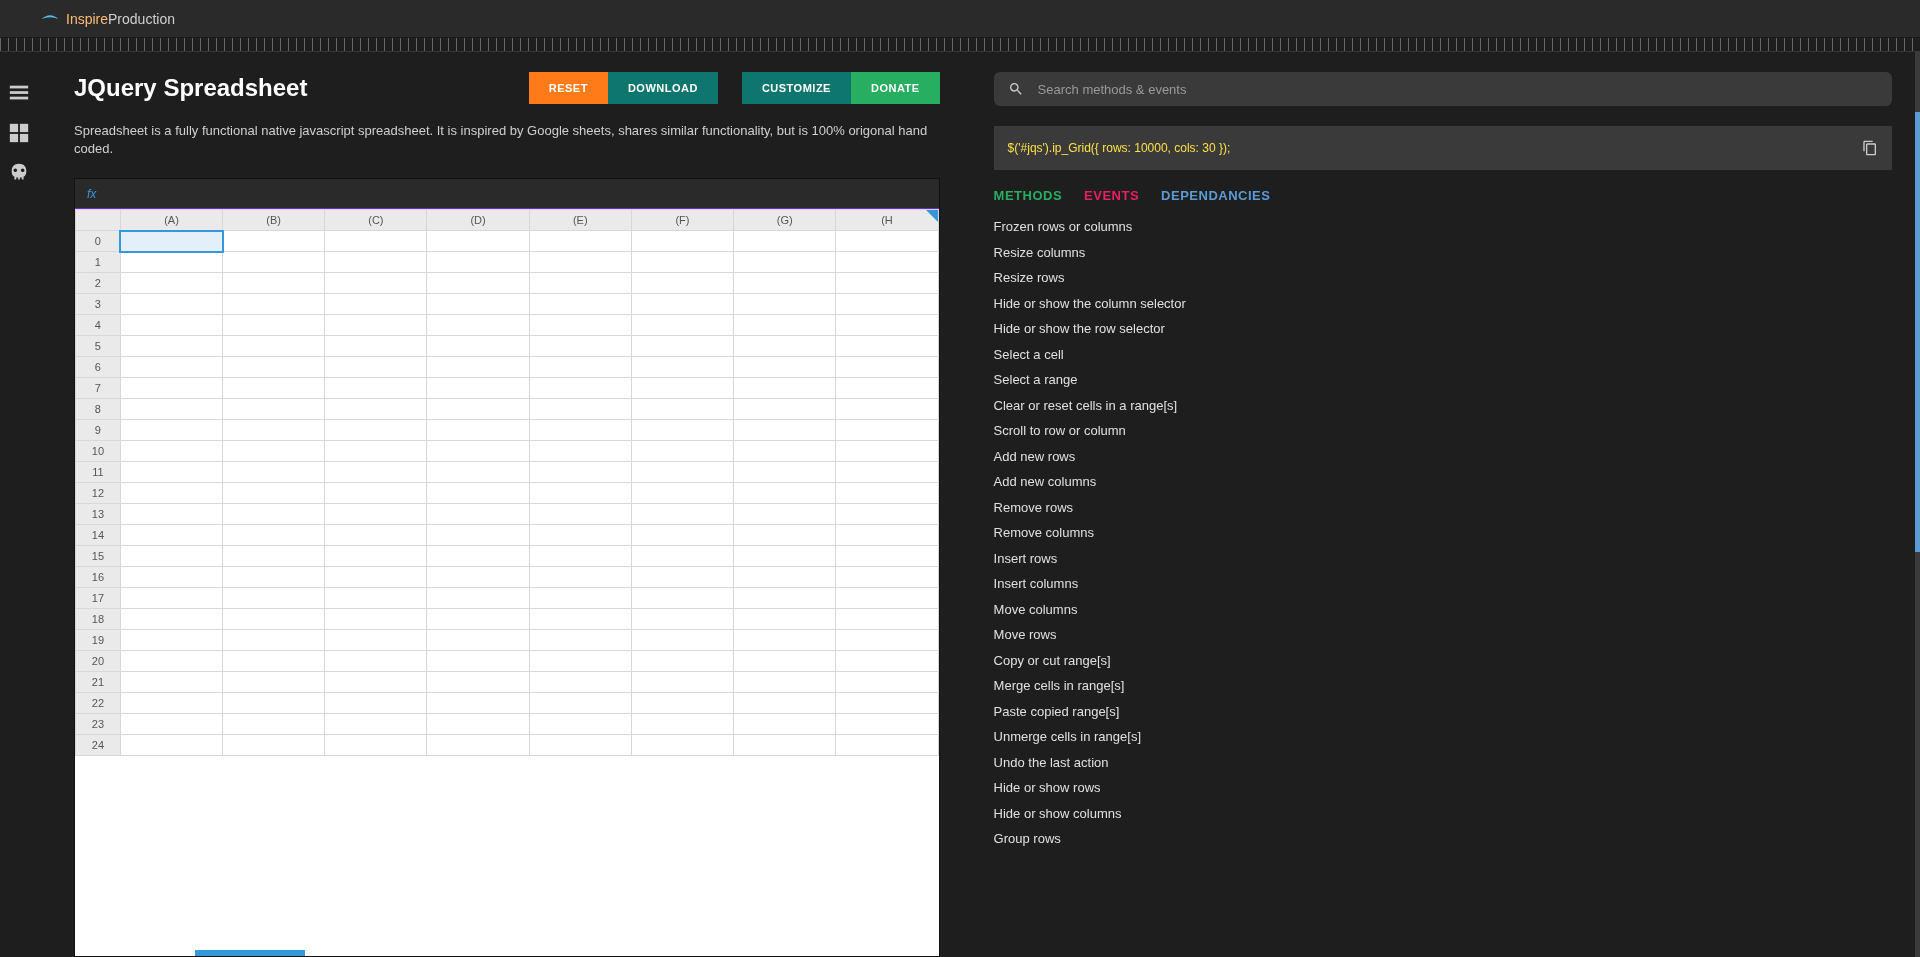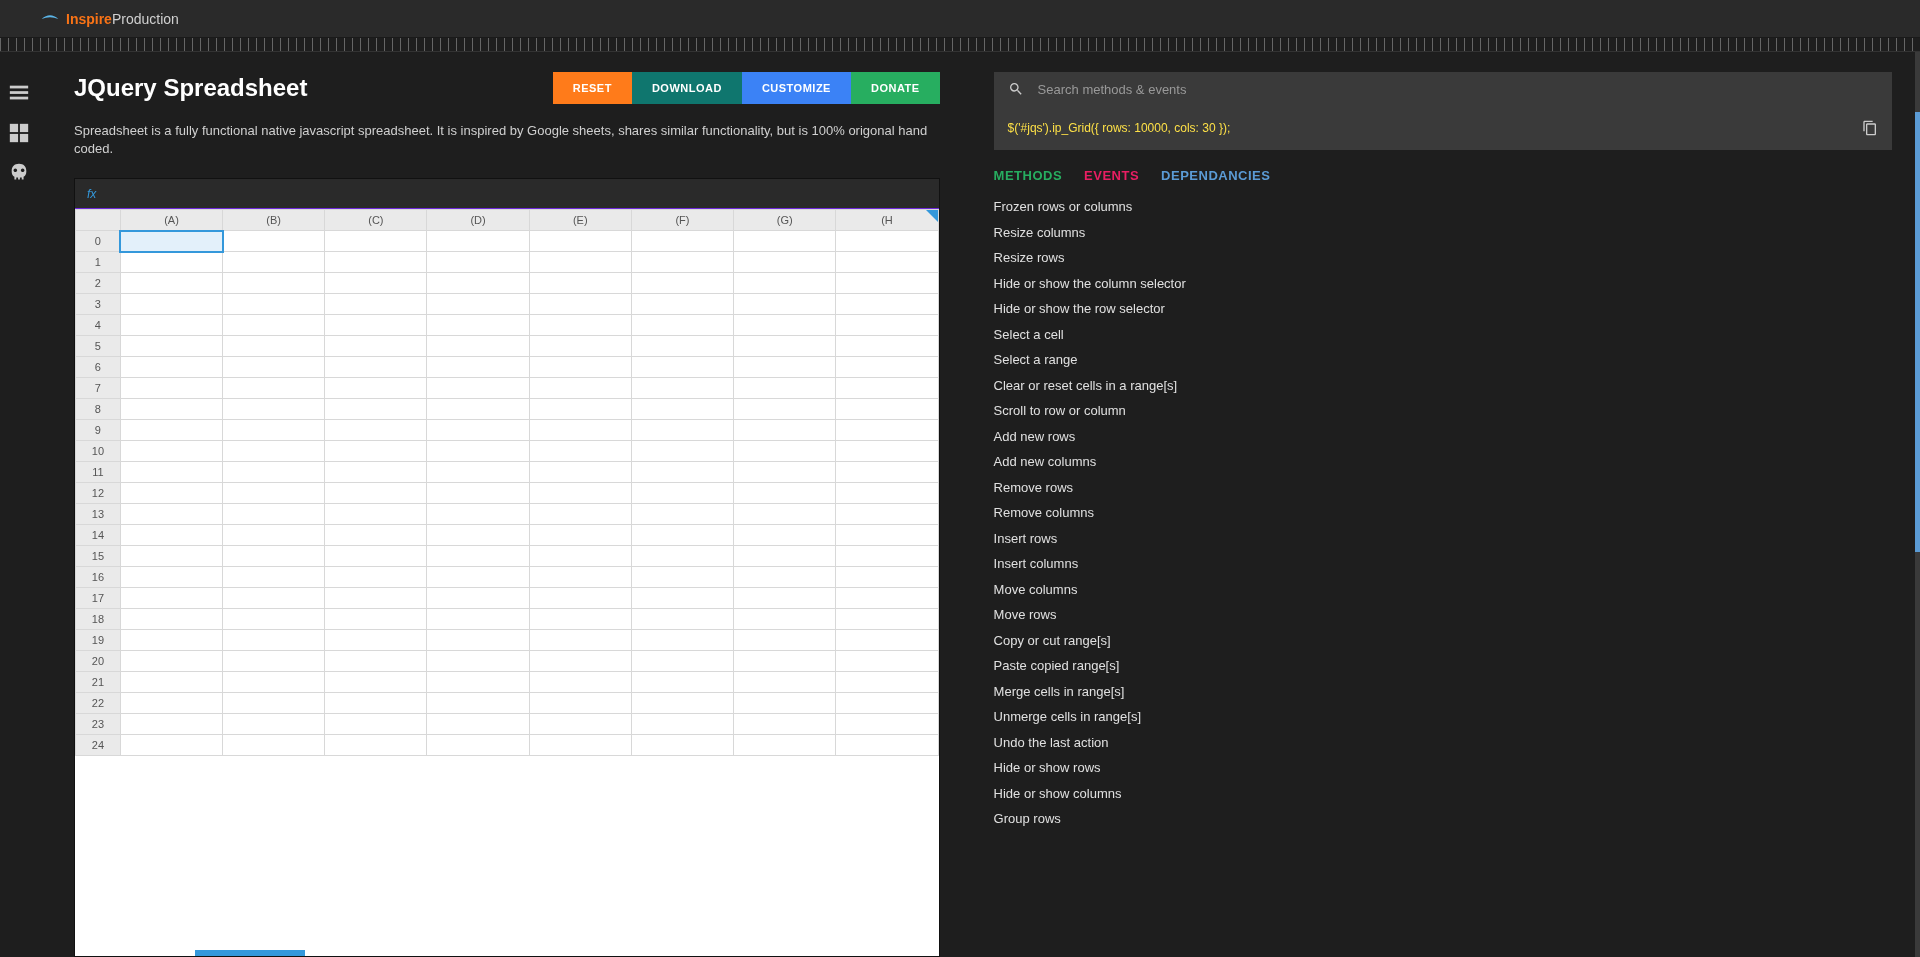--- a/index.html
+++ b/index.html
@@ -3,21 +3,21 @@
 <meta charset="utf-8">
 <style>
 *{margin:0;padding:0;box-sizing:border-box;}
 body{background:#1e1e1e;color:#e0e0e0;font-family:Arial,Helvetica,sans-serif;font-size:13px;overflow:hidden;}
 
 
 .topbar{height:38px;background:#2a2a2a;display:flex;align-items:center;padding:0 40px;border-bottom:1px solid #1a1a1a;}
 .logo{display:flex;align-items:center;gap:6px;}
 .logo-icon{width:20px;height:12px;}
 .logo-text{font-size:14px;}
-.logo-text .inspire{color:#f97316;font-weight:bold;}
+.logo-text .inspire{color:#fdba74;font-weight:normal;}
 .logo-text .production{color:#d0d0d0;font-weight:normal;}
 
 
 .ruler{height:14px;background:#1e1e1e;position:relative;border-bottom:1px solid #333;}
 .ruler::before{content:'';position:absolute;top:0;left:0;right:0;height:100%;background-image:repeating-linear-gradient(to right,#666 0,#666 1px,transparent 1px,transparent 8px);background-position:40px 0;}
 
 
 .container{display:flex;height:calc(100vh - 52px);}
 
 
@@ -25,21 +25,21 @@
 .sidebar-item{width:22px;height:22px;cursor:pointer;display:flex;align-items:center;justify-content:center;fill:#ccc;}
 
 
 .left-panel{flex:0 0 48%;padding:20px 20px 0 36px;overflow:hidden;display:flex;flex-direction:column;}
 .header-row{display:flex;justify-content:space-between;align-items:center;margin-bottom:18px;}
 .title{font-size:24px;font-weight:bold;color:#fff;}
 .buttons{display:flex;border-radius:8px;}
 .btn{padding:10px 20px;font-size:11px;font-weight:bold;color:#fff;cursor:pointer;border:none;letter-spacing:0.5px;}
 .btn-reset{background:#ff7b1a;}
 .btn-download{background:#0f766e;}
-.btn-customize{background:#3b82f6;}
+.btn-customize{background:#0f766e;margin-left:24px;}
 .btn-donate{background:#27ae60;}
 .description{font-size:13px;line-height:1.4;color:#d0d0d0;margin-bottom:20px;}
 
 
 .spreadsheet{background:#2a2a2a;flex:1;display:flex;flex-direction:column;overflow:hidden;border:1px solid #111;}
 .formula-bar{height:30px;background:#2a2a2a;display:flex;align-items:center;padding:0 12px;border-bottom:1px solid #6d28d9;}
 .fx{color:#3498db;font-style:italic;font-size:12px;}
 .grid-wrapper{flex:1;overflow:hidden;background:#fff;}
 .grid{border-collapse:collapse;width:100%;background:#fff;font-size:11px;color:#333;table-layout:fixed;}
 .grid th,.grid td{border:1px solid #d8d8d8;height:21px;text-align:center;padding:0;}
@@ -47,21 +47,21 @@
 .grid th.corner{background:#eaeaea;width:36px;}
 .grid td.rowhead{background:#eaeaea;width:36px;text-align:center;color:#555;}
 .grid th.colhead{width:82px;}
 .grid td.first-cell{background:#e3f0fa;outline:2px solid #3498db;outline-offset:-1px;}
 .grid th.col-last{position:relative;}
 .col-indicator{position:absolute;top:0;right:0;width:0;height:0;border-style:solid;border-width:0 12px 12px 0;border-color:transparent #3498db transparent transparent;}
 .scroll-indicator{position:absolute;bottom:0;left:120px;width:110px;height:6px;background:#3498db;}
 
 
 .right-panel{flex:1;padding:20px 28px 0 34px;overflow-y:auto;position:relative;}
-.search-box{background:#3a3a3a;height:34px;display:flex;align-items:center;padding:0 14px;border-radius:0;}
+.search-box{background:#3a3a3a;height:34px;display:flex;align-items:center;padding:0 14px;border-radius:6px;margin-bottom:20px;}
 .search-box svg{width:16px;height:16px;fill:#ccc;margin-right:14px;}
 .search-box input{background:transparent;border:none;color:#ccc;font-size:13px;flex:1;outline:none;}
 .search-box input::placeholder{color:#999;}
 
 .code-row{background:#3a3a3a;height:44px;display:flex;align-items:center;justify-content:space-between;padding:0 14px;margin-bottom:18px;}
 .code-text{color:#fde047;font-size:12px;font-family:Arial;}
 .copy-icon{width:16px;height:16px;fill:#ccc;cursor:pointer;}
 
 .tabs{display:flex;gap:22px;margin-bottom:14px;font-size:13px;font-weight:bold;letter-spacing:0.5px;}
 .tab{cursor:pointer;}
@@ -461,22 +461,22 @@
         <div class="method-item">Scroll to row or column</div>
         <div class="method-item">Add new rows</div>
         <div class="method-item">Add new columns</div>
         <div class="method-item">Remove rows</div>
         <div class="method-item">Remove columns</div>
         <div class="method-item">Insert rows</div>
         <div class="method-item">Insert columns</div>
         <div class="method-item">Move columns</div>
         <div class="method-item">Move rows</div>
         <div class="method-item">Copy or cut range[s]</div>
+        <div class="method-item">Merge cells in range[s]</div>
         <div class="method-item">Paste copied range[s]</div>
-        <div class="method-item">Merge cells in range[s]</div>
         <div class="method-item">Unmerge cells in range[s]</div>
         <div class="method-item">Undo the last action</div>
         <div class="method-item">Hide or show rows</div>
         <div class="method-item">Hide or show columns</div>
         <div class="method-item">Group rows</div>
       </div>
   </div>
 </div>
 
 <div class="right-scrollbar">

